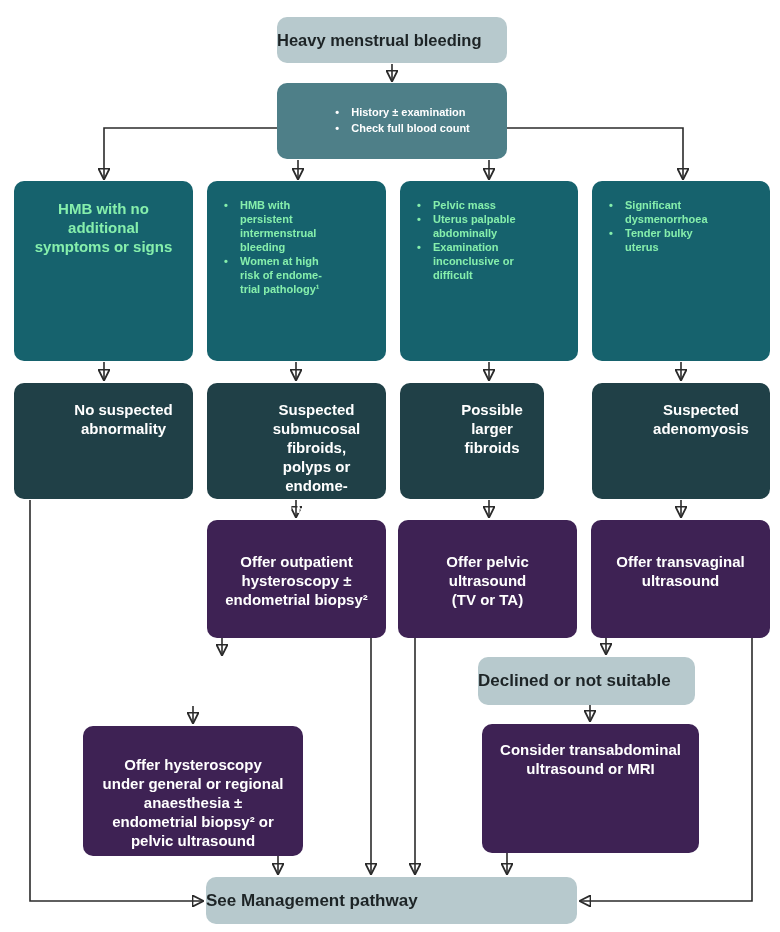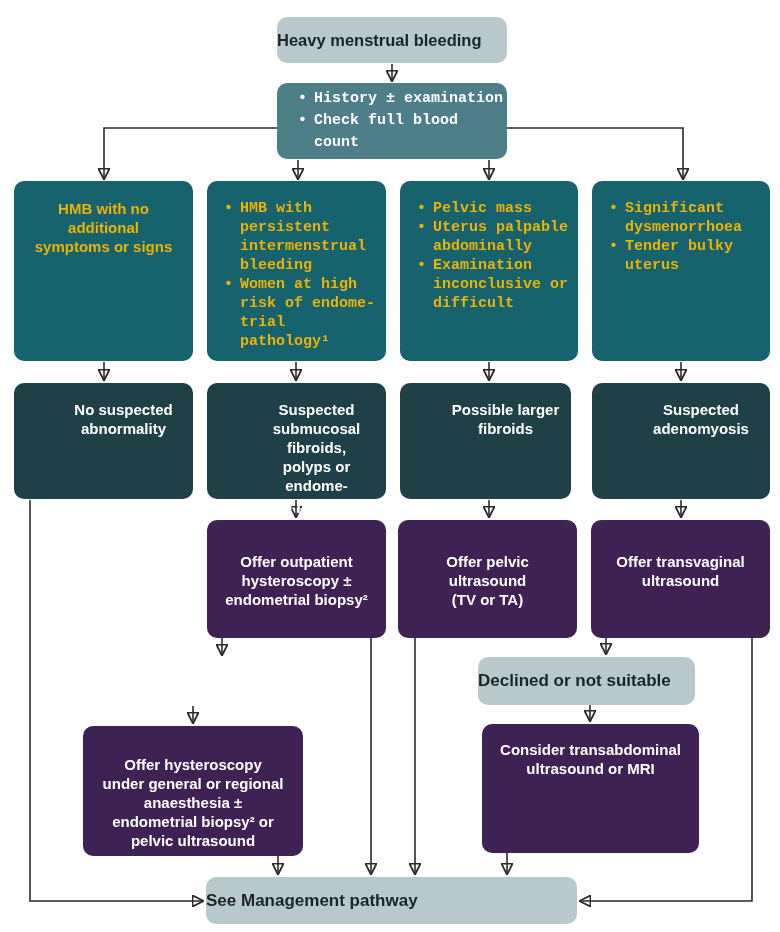--- a/index.html
+++ b/index.html
@@ -14,51 +14,51 @@
 
   
   .light {
     background:#b7c9cd; color:#1d2426; font-weight:bold;
     display:flex; align-items:center; 
     text-align:center; font-size:16.5px;
   }
   
   .mid { background:#4e7f88; color:#ffffff; display:flex; align-items:center; }
   
-  .teal { background:#16626d; color:#eab308; }
+  .teal { background:#16626d; color:#86efac; }
   
   .dark { background:#204047; color:#ffffff; }
   
   .purple { background:#3e2254; color:#ffffff; }
 
   .ctext {
     text-align:center; white-space:pre-line; font-weight:bold;
     font-size:15px; line-height:1.27; padding:18px 8px 0 8px;
   }
-  ul.blt { list-style:none; margin:0; padding:0; font-weight:bold; font-size:15px; line-height:1.27;font-family:Liberation Mono, monospace; }
+  ul.blt { list-style:none; margin:0; padding:0; font-weight:bold; font-size:11px; line-height:1.27; }
   ul.blt li { position:relative; padding-left:17px; white-space:pre-line; }
   ul.blt li::before { content:"\2022"; position:absolute; left:1px; }
 
   .bbox { padding:18px 8px 0 16px; }
 
   .triage { padding:0 0 0 20px; font-size:15.5px; }
   .triage ul.blt { margin:0 auto; line-height:1.45; }
 
   
   .n-start  { left:277px; top:17px;  width:230px; height:46px; }
   .n-triage { left:277px; top:83px;  width:230px; height:76px; }
 
   .n-p1 { left:14px;  top:181px; width:179px; height:180px; }
   .n-p2 { left:207px; top:181px; width:179px; height:180px; }
   .n-p3 { left:400px; top:181px; width:178px; height:180px; }
   .n-p4 { left:592px; top:181px; width:178px; height:180px; }
 
   .n-s1 { left:14px;  top:383px; width:179px; height:116px; }
   .n-s2 { left:207px; top:383px; width:179px; height:116px; }
-  .n-s3 { left:400px; top:383px; width:171px; height:116px; }
+  .n-s3 { left:400px; top:383px; width:144px; height:116px; }
   .n-s4 { left:592px; top:383px; width:178px; height:116px; }
   .n-s1 .ctext, .n-s2 .ctext, .n-s3 .ctext, .n-s4 .ctext { padding-top:17px;margin-left:40px; }
 
   .n-a2 { left:207px; top:520px; width:179px; height:118px; }
   .n-a3 { left:398px; top:520px; width:179px; height:118px; }
   .n-a4 { left:591px; top:520px; width:179px; height:118px; }
   .n-a2 .ctext, .n-a3 .ctext, .n-a4 .ctext { padding-top:32px; }
 
   .n-d1 { left:83px;  top:658px; width:220px; height:48px; font-size:17px; }
   .n-d2 { left:478px; top:657px; width:217px; height:48px; font-size:17px; }

